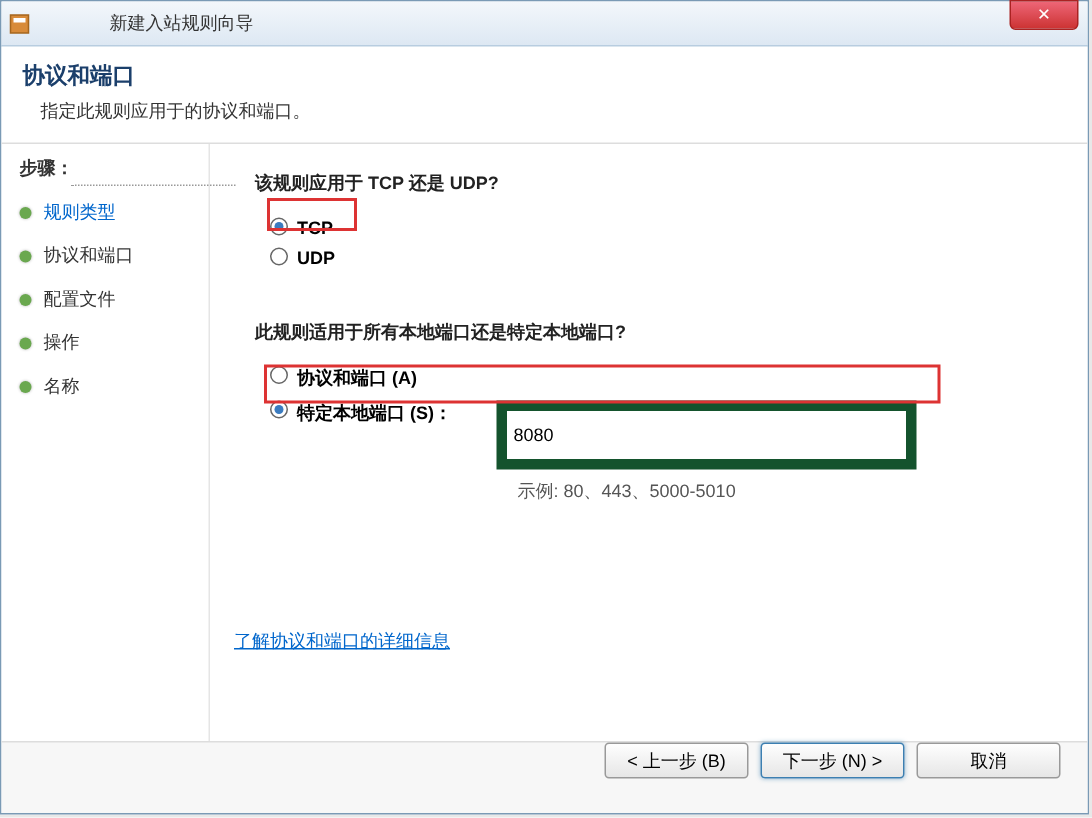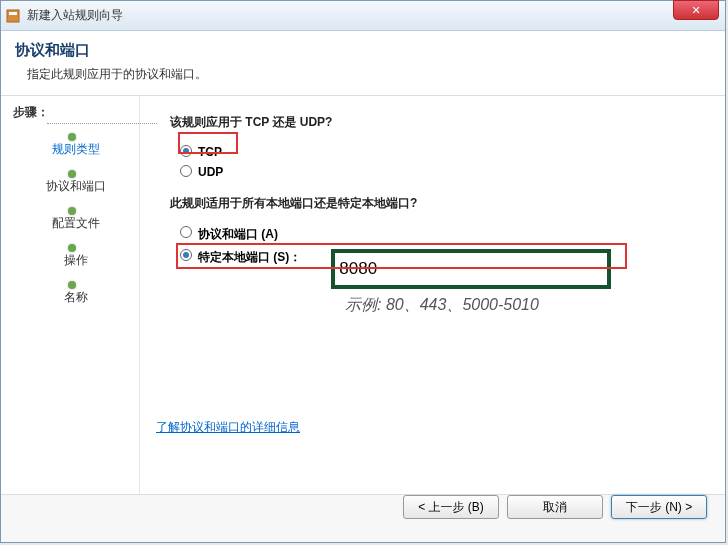--- a/index.html
+++ b/index.html
@@ -30,20 +30,21 @@
     }
     .titlebar .icon {
       width: 16px; height: 16px;
       margin-right: 6px;
       display: inline-block;
     }
     .titlebar .title {
       flex: 1;
       color: #333;
       font-size: 12px;
+      margin-left: 46px;
     }
     .close-btn {
       width: 46px; height: 20px;
       background: linear-gradient(#e67, #c33);
       border: 1px solid #a22;
       border-radius: 0 0 4px 4px;
       color: #fff;
       text-align: center;
       line-height: 18px;
       font-size: 11px;
@@ -91,21 +92,20 @@
       left: 34px;
       bottom: -3px;
       width: 110px;
       border-bottom: 1px dotted #999;
     }
     .step-item {
       display: flex;
       align-items: center;
       margin: 12px 0;
       cursor: pointer;
-      flex-direction: column;
     }
     .step-bullet {
       width: 8px; height: 8px;
       border-radius: 50%;
       background: #6aa84f;
       margin-right: 8px;
       box-shadow: 0 0 2px rgba(0,0,0,0.3);
     }
     .step-label { color: #333; }
     .step-item.active .step-label { color: #0066cc; }
@@ -150,41 +150,40 @@
       pointer-events: none;
     }
     .highlight-box-2 {
       position: absolute;
       border: 2px solid #d33;
       left: 36px; top: 147px;
       width: 451px; height: 26px;
       pointer-events: none;
     }
     .sub-section {
-      margin-top: 16px;
+      margin-top: 34px;
     }
     .ports-row {
       display: flex;
       align-items: flex-start;
       margin: 6px 0 6px 10px;
     }
     .ports-input {
       margin-left: 30px;
       width: 280px;
       height: 20px;
-      border: 4px solid #14532d;
+      border: 7px solid #14532d;
       padding: 16px 4px;
-      font-size: 17px;
+      font-size: 12px;
     }
     .example-text {
       margin-left: 175px;
       margin-top: 4px;
-      font-size: 16px;
+      font-size: 12px;
       color: #555;
-      font-style: italic;
     }
     .help-link {
       color: #0066cc;
       text-decoration: underline;
       cursor: pointer;
       position: absolute;
       bottom: 58px;
       left: 16px;
     }
     .button-bar {
@@ -319,16 +318,16 @@
             <rect x="12" y="16" width="10" height="12" fill="#fff" opacity="0.7"></rect>
           </svg>
         <span>系统之家</span>
       </div>
       <div class="wm-sub">www.xitongzhijia.com</div>
     </div>
   </div>
 
   <div class="button-bar">
     <button class="btn">&lt; 上一步 (B)</button>
+    <button class="btn primary">下一步 (N) &gt;</button>
     <button class="btn">取消</button>
-    <button class="btn primary">下一步 (N) &gt;</button>
   </div>
 </div>
 
 </body></html>

